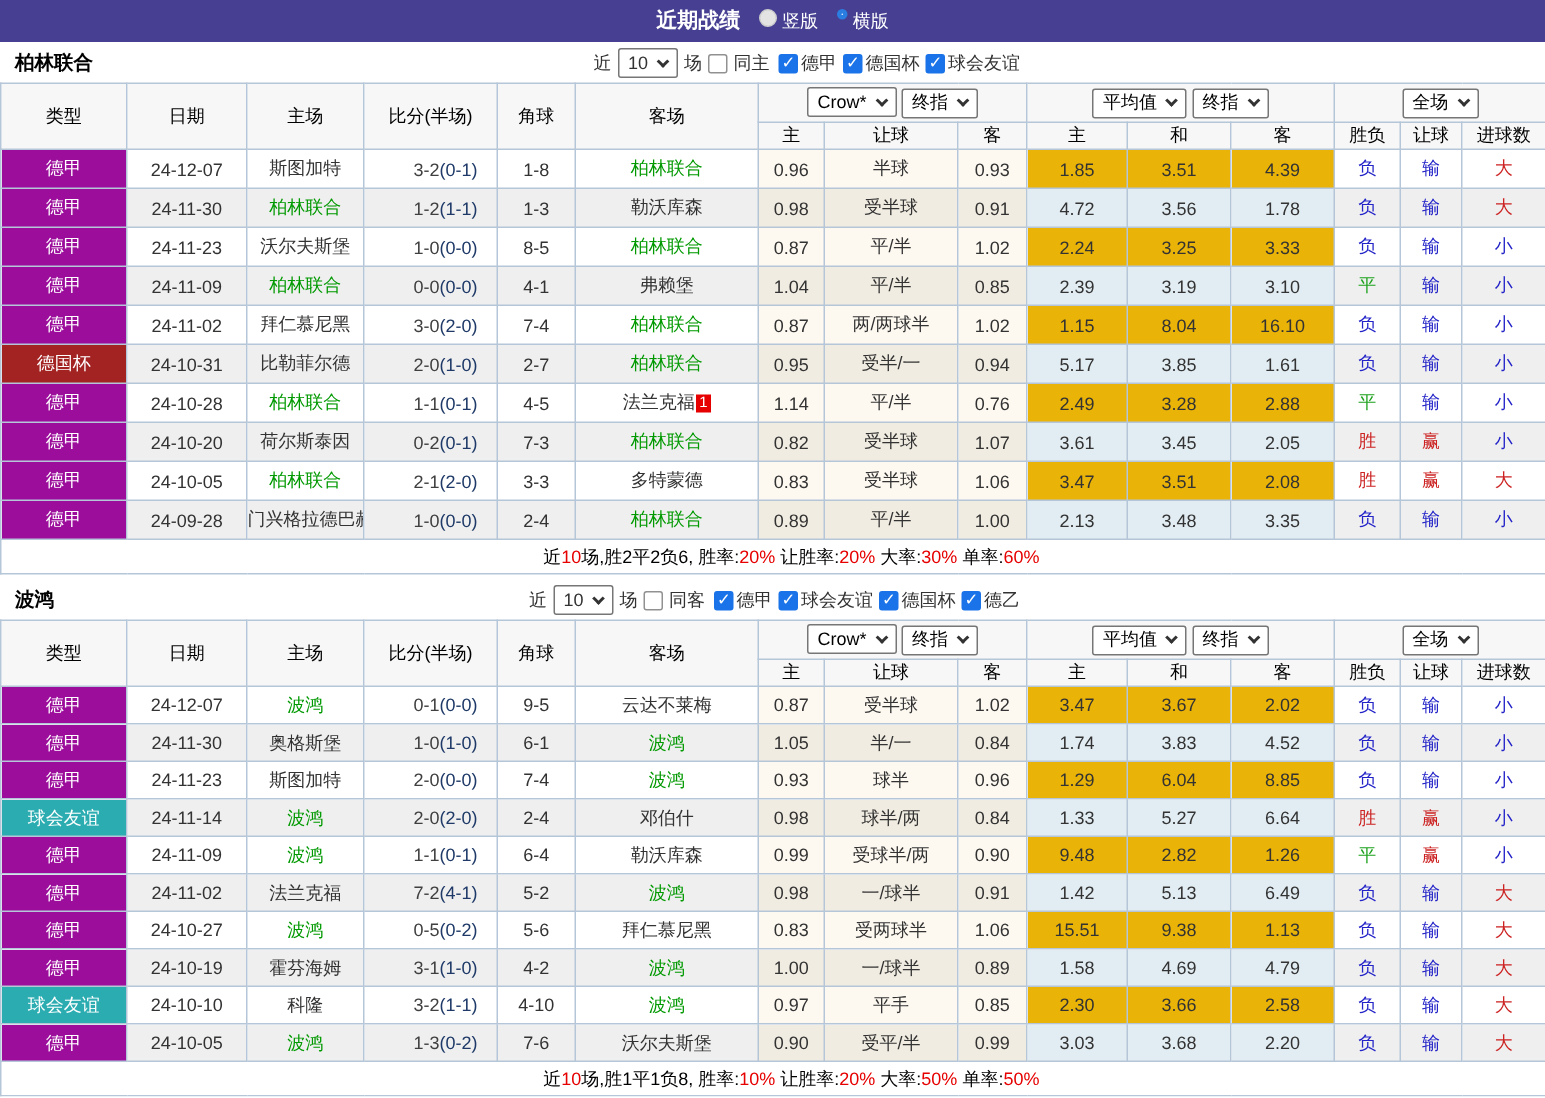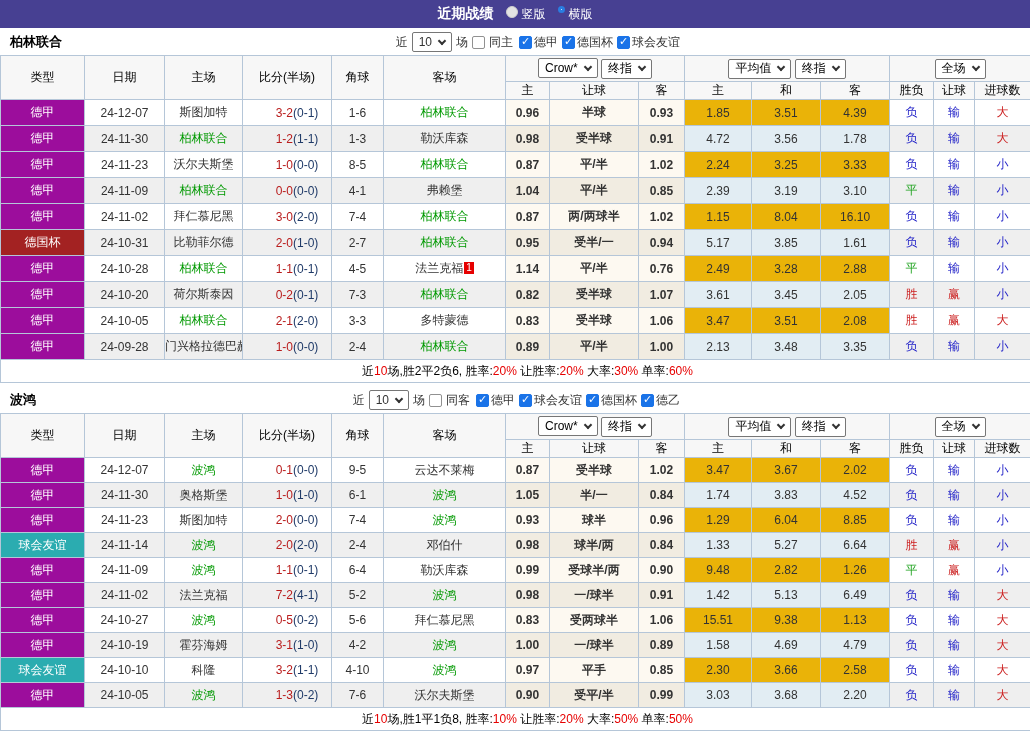--- a/index.html
+++ b/index.html
@@ -65,29 +65,29 @@
     border: 1px solid #b5c6d8; text-align: center;
     overflow: hidden; white-space: nowrap; padding: 0;
   }
   thead th { background: #f7f7f7; font-weight: normal; color: #000; }
   thead tr.h1 th { height: 26px; }
   thead tr.h2 th { height: 18px; }
   thead .grp { background: #f7f7f7; }
   tbody td { height: 26px; }
   .t2 tbody td { height: 25px; }
   tbody tr:nth-child(even) { background: #efefef; }
-  td.c-crow { background: #fdf9f1; font-weight: bold; }
+  td.c-crow { background: #fdf9f1; }
   tbody tr:nth-child(even) td.c-crow { background: #f1ece1; }
   td.c-avg { background: #eab308; }
   tbody tr:nth-child(even) td.c-avg { background: #e2edf3; }
   td.type-league { background: #9c0d9c; color: #fff; }
   td.type-cup { background: #a32222; color: #fff; }
   td.type-friendly { background: #2bacb0; color: #fff; }
   .team-green { color: #009900; }
-  .score { color: #b91c1c; margin-left: 20px; }
+  .score { color: #404040; margin-left: 20px; }
   .half { color: #1f3a68; }
   .res-r { color: #cc2222; }
   .res-b { color: #2323c8; }
   .res-g { color: #1fa31f; }
   .badge {
     display: inline-block; background: #e60000; color: #fff;
     font-size: 10px; line-height: 12px; padding: 0 2px; margin-left: 1px;
     vertical-align: 1px;
   }
   tr.summary td { height: 23px; background: #fff; color: #000; padding-left: 24px; }
@@ -195,21 +195,21 @@
       <th>让球</th>
       <th>进球数</th>
     </tr>
   </thead>
   <tbody>
       <tr>
         <td class="type-league">德甲</td>
         <td>24-12-07</td>
         <td><span>斯图加特</span></td>
         <td><span class="score">3-2</span><span class="half">(0-1)</span></td>
-        <td>1-6</td>
+        <td>1-8</td>
         <td><span class="team-green">柏林联合</span></td>
         <td class="c-crow">0.96</td>
         <td class="c-crow">半球</td>
         <td class="c-crow">0.93</td>
         <td class="c-avg">1.85</td>
         <td class="c-avg">3.51</td>
         <td class="c-avg">4.39</td>
         <td class="res-b">负</td>
         <td class="res-b">输</td>
         <td class="res-r">大</td>

